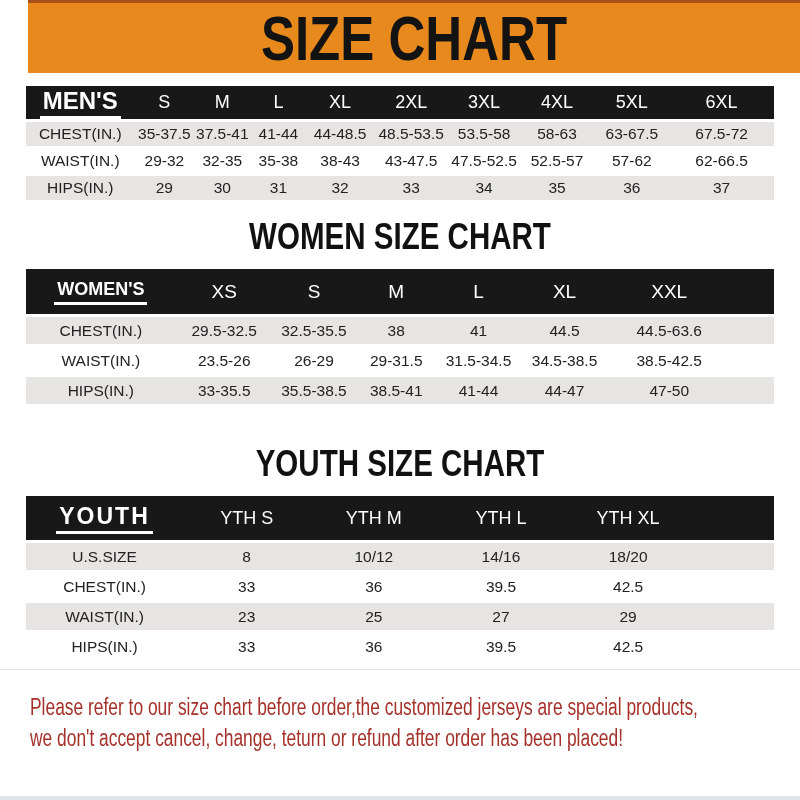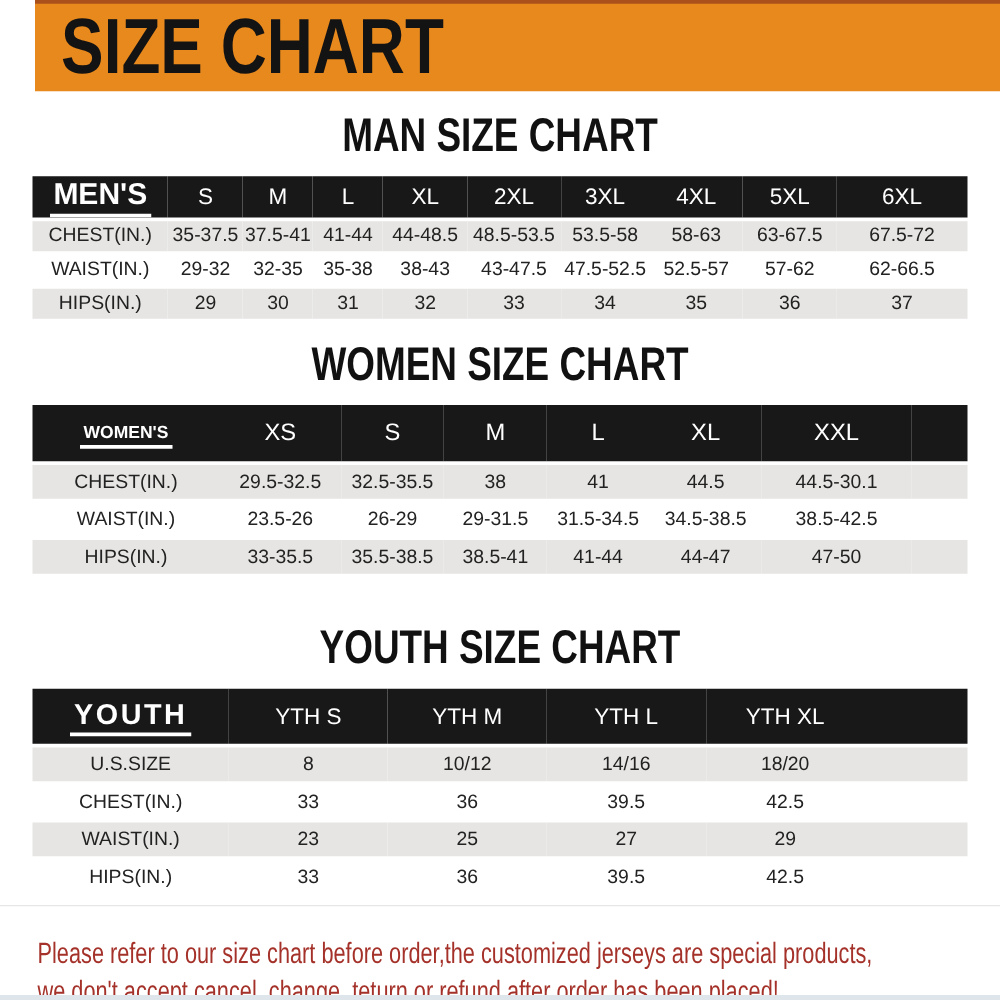--- a/index.html
+++ b/index.html
@@ -6,21 +6,21 @@
   body{
     width:800px;height:800px;overflow:hidden;
     font-family:"Liberation Sans","DejaVu Sans",sans-serif;
     background:#ffffff;
   }
   .page{position:relative;width:800px;height:800px;background:#ffffff;}
 
   
   .banner{
     height:70px;background:#E8891E;border-top:3px solid #A9501B;
-    display:flex;align-items:center;margin-left:28px;
+    display:flex;align-items:center;justify-content:center;margin-left:28px;
   }
   .banner-title{
     display:inline-block;font-weight:bold;font-size:58px;line-height:1;
     color:#131313;letter-spacing:0px;
     transform:scale(0.88,1.08);transform-origin:center;
     white-space:nowrap;
   }
 
   
   .section-heading{
@@ -56,21 +56,21 @@
   .women-table tr.gray td,.women-table tr.white td{height:27px;}
 
   .youth-table tr.bar td{height:44px;font-size:18px;margin-top:28px;}
   .youth-table tr.gray td,.youth-table tr.white td{height:27px;}
 
   .bar-label{
     display:inline-block;font-weight:bold;color:#fff;
     border-bottom:3px solid #ffffff;padding:2px 3px 3px 3px;line-height:1.05;
   }
   .men-table .bar-label{font-size:24px;}
-  .women-table .bar-label{font-size:14px;}
+  .women-table .bar-label{font-size:18px;}
   .youth-table .bar-label{font-size:23px;letter-spacing:2px;}
 
   .row-label{font-size:15.5px;margin-top:32px;}
 
   
   .footer{
     margin:22px 0 0 30px;
   }
   .footer-line{
     display:block;color:#A5322A;font-size:23.5px;line-height:31px;
@@ -83,23 +83,20 @@
 </style>
 </head>
 <body>
 
 <div class="page">
 
   <header class="banner">
     <span class="banner-title">SIZE CHART</span>
   </header>
 
-  <h2 class="section-heading heading-men">
-    <span class="condensed">MAN SIZE CHART</span>
-  </h2>
 
   <table class="size-table men-table">
     <colgroup>
       <col style="width:14.5%">
         <col style="width:8%">
         <col style="width:7.5%">
         <col style="width:7.5%">
         <col style="width:9%">
       <col style="width:10%">
         <col style="width:9.5%">
@@ -185,21 +182,21 @@
       <td>XXL</td>
       <td></td>
     </tr>
     <tr class="gray">
       <td class="row-label">CHEST(IN.)</td>
       <td>29.5-32.5</td>
       <td>32.5-35.5</td>
       <td>38</td>
       <td>41</td>
       <td>44.5</td>
-      <td>44.5-30.1</td>
+      <td>44.5-63.6</td>
       <td></td>
     </tr>
     <tr class="white">
       <td class="row-label">WAIST(IN.)</td>
       <td>23.5-26</td>
       <td>26-29</td>
       <td>29-31.5</td>
       <td>31.5-34.5</td>
       <td>34.5-38.5</td>
       <td>38.5-42.5</td>

